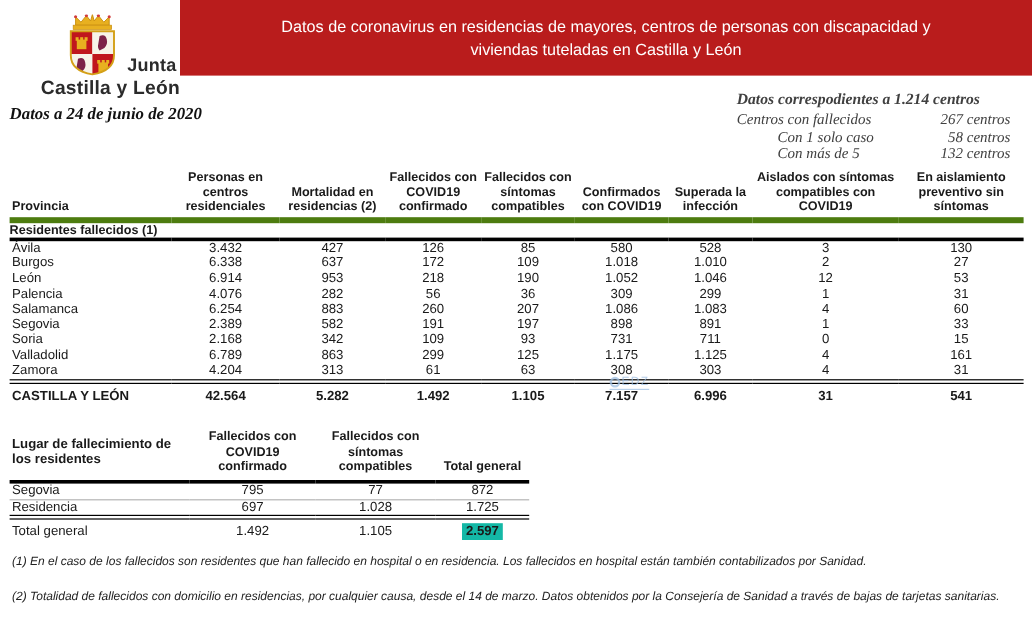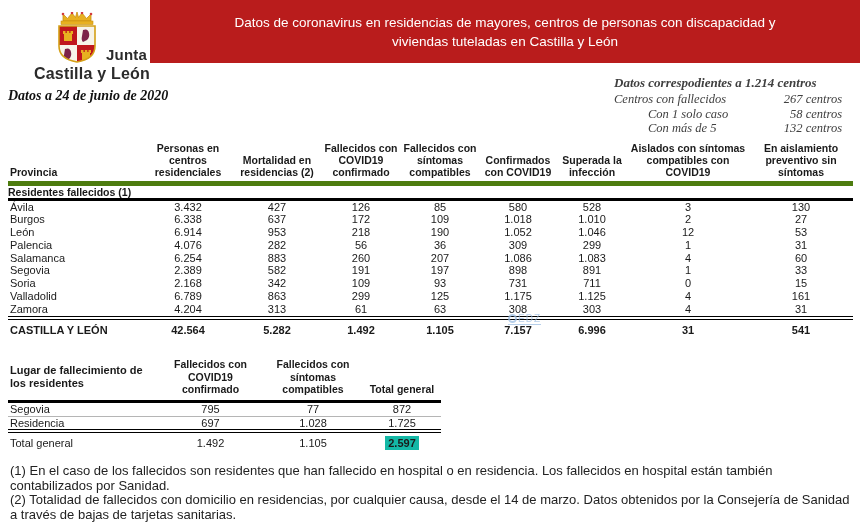--- a/index.html
+++ b/index.html
@@ -69,21 +69,21 @@
   }
   .place-table thead th.first { text-align:left; vertical-align:middle; font-size:11px; padding-left:2px; }
   .place-table tbody td { font-size:11px; text-align:center; height:15px; vertical-align:middle; }
   .place-table tbody td.lbl { text-align:left; padding-left:2px; }
   .place-table tr.r1 td { border-bottom:1px solid #b5b5b5; }
   .place-table tr.r2 td { border-bottom:4px double #000; }
   .place-table tr.total td { height:19px; padding-top:3px; }
   .hl { background:#14b8a6; font-weight:bold; padding:1px 3px; }
 
   
-  .footnote { position:absolute; left:10px; width:843px; font-size:13px; color:#222; }
+  .footnote { position:absolute; left:10px; width:843px; font-style:italic; font-size:10px; color:#222; }
   .fn1 { top:463px; }
   .fn2 { top:492px; }
 </style>
 </head>
 <body>
 
 <div class="page">
 
   <div class="logo-block">
     <svg class="crest" width="46" height="52" viewBox="0 0 46 52">

